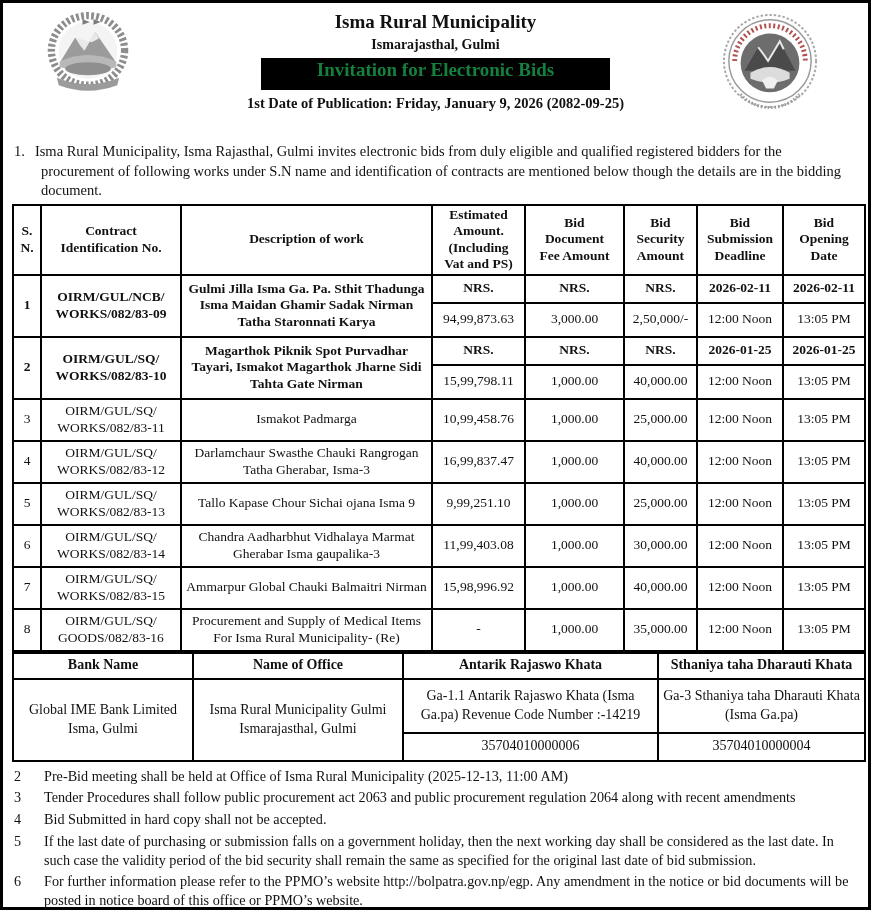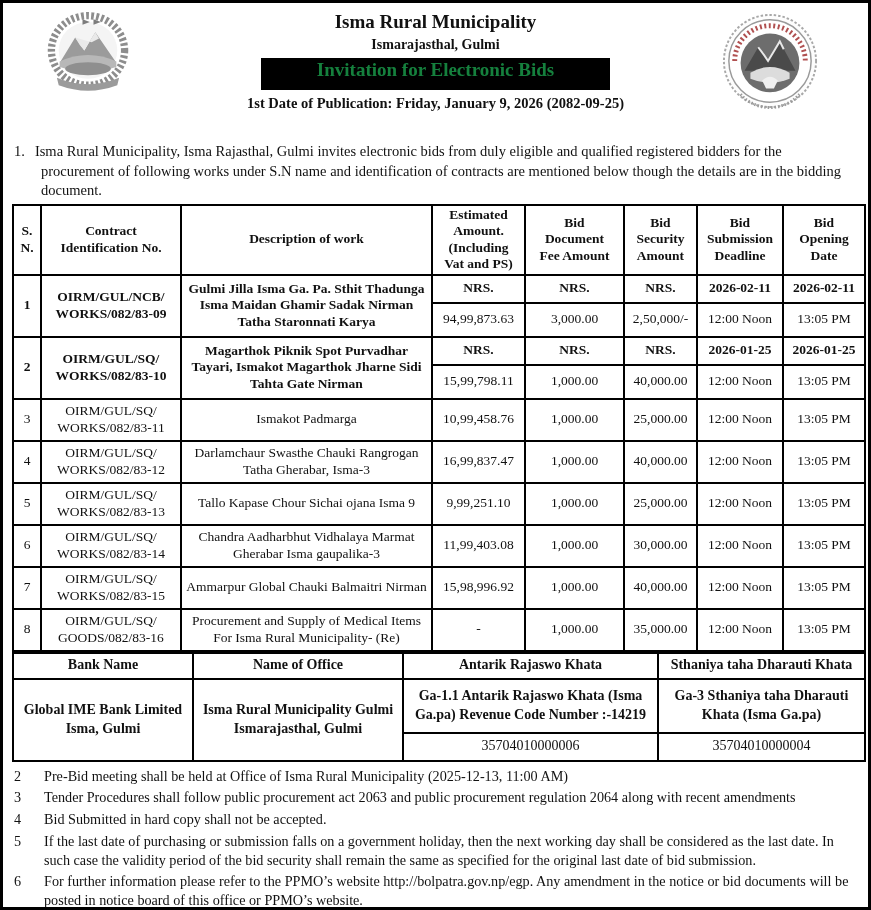--- a/index.html
+++ b/index.html
@@ -34,21 +34,21 @@
   tr.r-top td{height:24px;font-weight:bold;}
   tr.r-bot td{height:30px;}
   tr.r-plain td{height:38px;}
   
   table.bank{width:852px;border-collapse:collapse;table-layout:fixed;margin:0 auto;}
   table.bank th,table.bank td{
     border:2px solid #000;text-align:center;vertical-align:middle;
     padding:1px 4px;font-size:14px;line-height:1.3;}
   table.bank th{font-weight:bold;height:22px;}
   .pre{white-space:pre-line;}
-  tr.bk-top td{height:50px;font-weight:bold;}
+  tr.bk-top td{height:50px;}
   tr.bk-bot td{height:24px;}
   
   .notes{margin:5px 2px 0 2px;}
   .note{display:flex;font-size:14.2px;line-height:1.32;margin-bottom:3px;}
   .note .n{flex:0 0 30px;}
   .note .t{flex:1;}
 </style>
 </head>
 <body>
 

